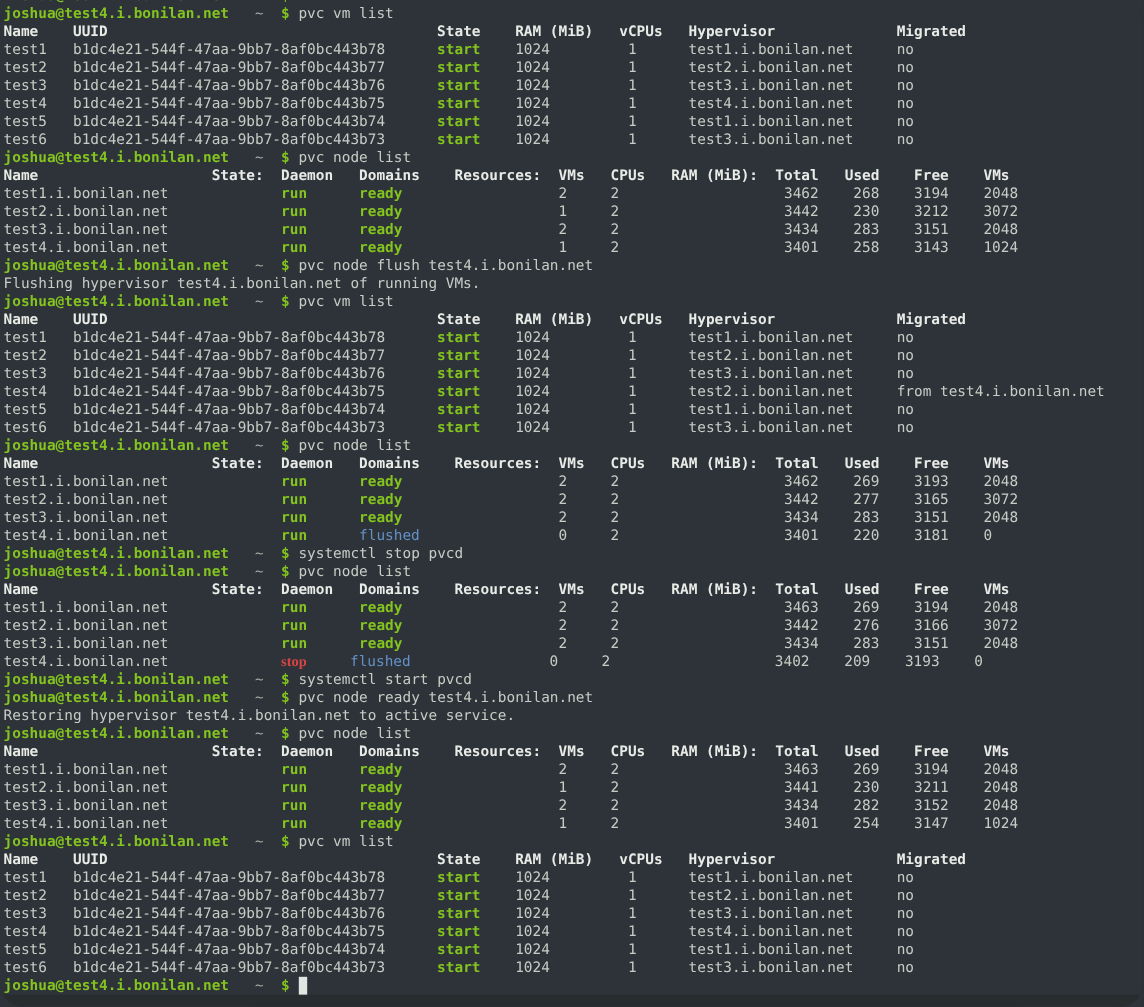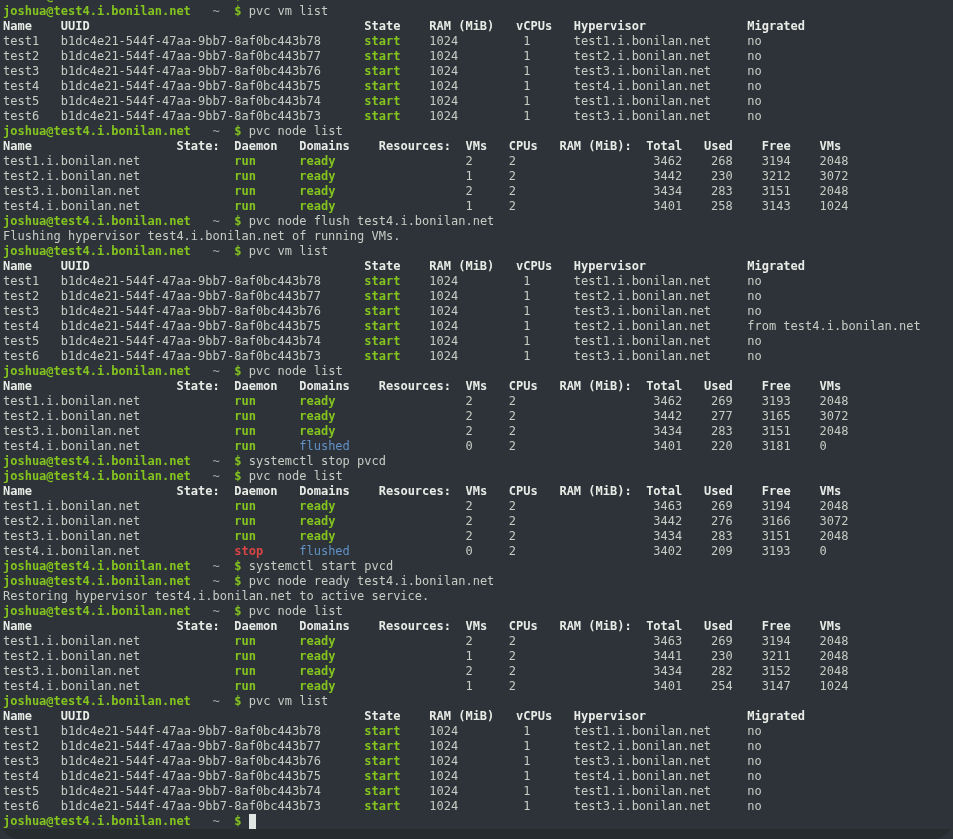--- a/index.html
+++ b/index.html
@@ -16,21 +16,21 @@
   }
   .term-body{
     position:absolute;top:0;left:0;right:0;bottom:0;
     padding-left:3px;
     overflow:hidden;
     white-space:pre;
   }
   .line{height:15px;white-space:pre;}
   .clipped-top{margin-top:-11px;}
   .c-green{color:var(--green,#84c41f);font-weight:bold;}
-  .c-red{color:var(--red,#d94444);font-weight:bold;}
+  .c-red{color:var(--red,#d94444);font-weight:bold;font-family:Liberation Serif, serif;}
   .c-blue{color:var(--blue,#6292c8);font-weight:normal;}
   .c-hdr{color:var(--bold-white,#e9ebe7);font-weight:bold;}
   .c-gray{color:var(--gray,#a2a8a2);}
   .cursor{
     display:inline-block;
     background:var(--cursor,#e0e6e2);
     color:var(--cursor,#e0e6e2);
   }
   .status-bar{
     position:absolute;left:0;right:0;bottom:0;

